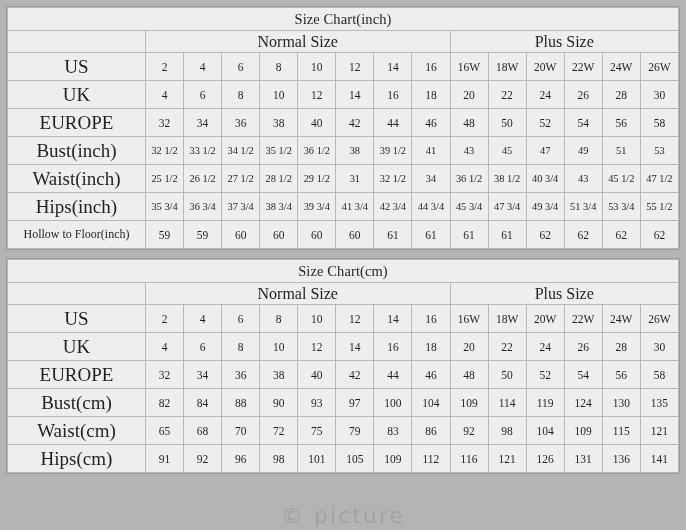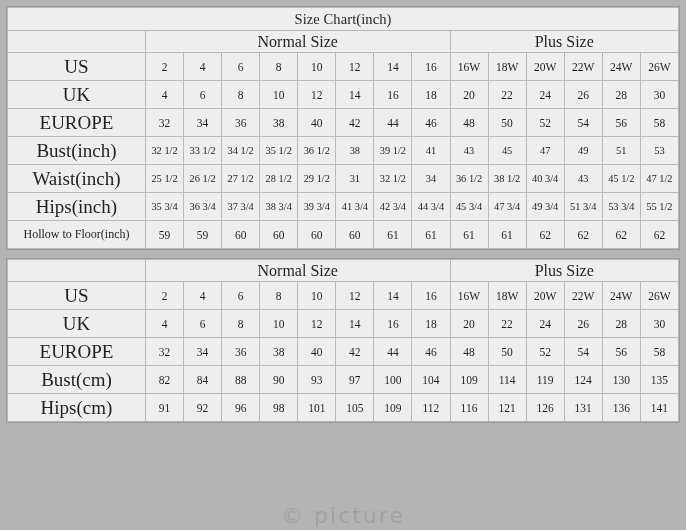--- a/index.html
+++ b/index.html
@@ -261,20 +261,23 @@
           <col>
         <col>
           <col>
           <col>
           <col>
           <col>
           <col>
       </colgroup>
       <tbody>
         <tr>
+          <td class="title-cell" colspan="15">Size Chart(cm)</td>
+        </tr>
+        <tr>
           <td class="blank-corner"></td>
           <td class="group-cell" colspan="8">Normal Size</td>
           <td class="group-cell" colspan="6">Plus Size</td>
         </tr>
 
         <tr>
           <td class="rowlabel">US</td>
           <td class="datacell">2</td>
           <td class="datacell">4</td>
           <td class="datacell">6</td>
@@ -338,20 +341,37 @@
           <td class="datacell">100</td>
           <td class="datacell">104</td>
           <td class="datacell">109</td>
           <td class="datacell">114</td>
           <td class="datacell">119</td>
           <td class="datacell">124</td>
           <td class="datacell">130</td>
           <td class="datacell">135</td>
         </tr>
 
+        <tr>
+          <td class="rowlabel">Waist(cm)</td>
+          <td class="datacell">65</td>
+          <td class="datacell">68</td>
+          <td class="datacell">70</td>
+          <td class="datacell">72</td>
+          <td class="datacell">75</td>
+          <td class="datacell">79</td>
+          <td class="datacell">83</td>
+          <td class="datacell">86</td>
+          <td class="datacell">92</td>
+          <td class="datacell">98</td>
+          <td class="datacell">104</td>
+          <td class="datacell">109</td>
+          <td class="datacell">115</td>
+          <td class="datacell">121</td>
+        </tr>
 
         <tr>
           <td class="rowlabel">Hips(cm)</td>
           <td class="datacell">91</td>
           <td class="datacell">92</td>
           <td class="datacell">96</td>
           <td class="datacell">98</td>
           <td class="datacell">101</td>
           <td class="datacell">105</td>
           <td class="datacell">109</td>

